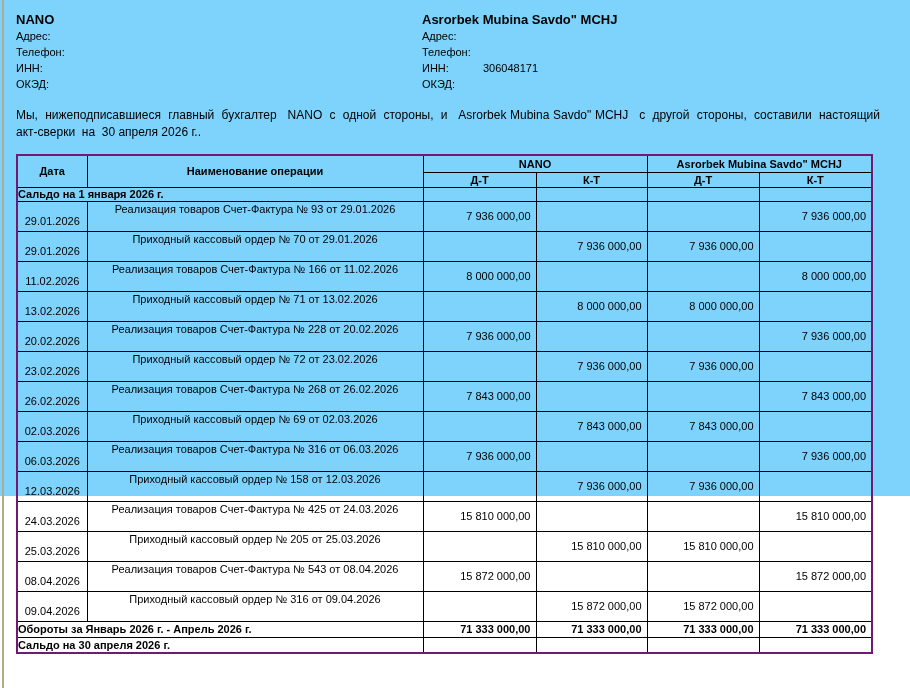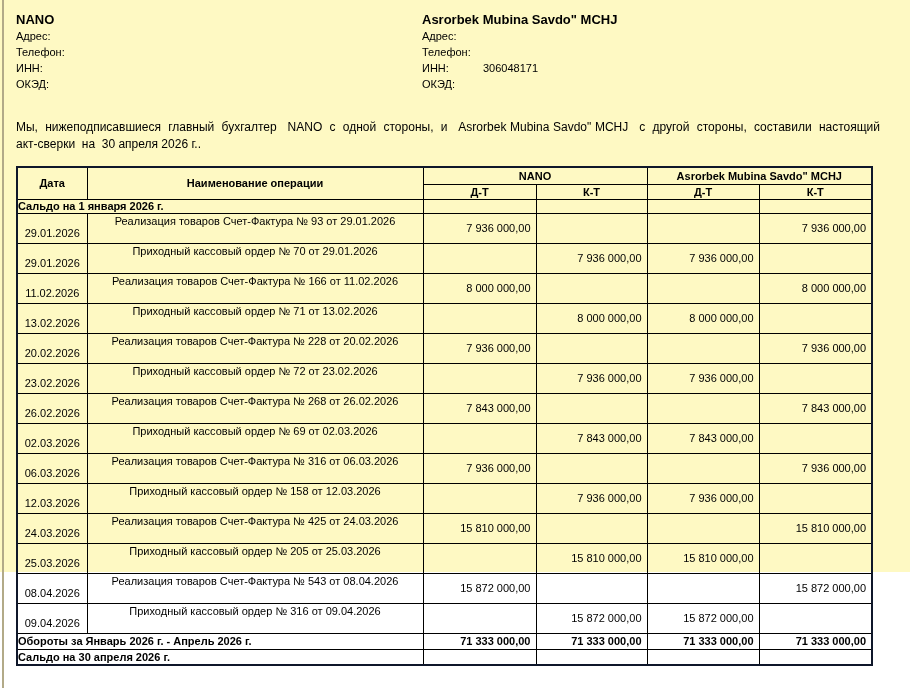--- a/index.html
+++ b/index.html
@@ -3,55 +3,55 @@
 <meta charset="utf-8">
 <style>
   * { margin:0; padding:0; box-sizing:border-box; }
   html,body { background:#ffffff; }
   body {
     width:910px; height:688px;
     font-family:"Liberation Sans", sans-serif;
     color:#000;
     overflow:hidden;
   }
-  .page { position:relative; width:910px; height:572px; background:#fef9c3; }
+  .page { position:relative; width:910px; height:496px; background:#7dd3fc; }
   .window-left-edge {
     position:absolute; left:2px; top:0; width:2px; height:688px;
     background:#b2aa88;
   }
   .content { position:absolute; left:16px; top:11px; width:866px; }
 
   
   .parties { display:flex; }
   .party { width:406px; }
   .party.right { width:460px; }
   .party-title { font-size:13px; font-weight:bold; line-height:17px; }
   .party-field { font-size:11px; line-height:16px; }
   .party-field .lbl { display:inline-block; min-width:61px; }
   .party-field .val { display:inline-block; }
 
   
   .intro {
-    margin-top:27px;
+    margin-top:15px;
     font-size:12px; line-height:17px;
     text-align:justify; white-space:pre-wrap;
     width:864px;
   }
 
   
   .contracts { margin-top:15px; font-size:12px; line-height:15px; }
   .contracts .val { margin-left:24px; }
 
   
   table.act {
     margin-top:13px;
     border-collapse:collapse;
     table-layout:fixed;
     width:855px;
-    border:2px solid #0f172a;
+    border:2px solid #701a75;
   }
   table.act th, table.act td {
     border:1px solid #000;
     font-size:11px;
     overflow:hidden;
     white-space:nowrap;
   }
   table.act th { font-weight:bold; text-align:center; vertical-align:middle; }
   tr.h1 { height:17px; }
   tr.h2 { height:15px; }

